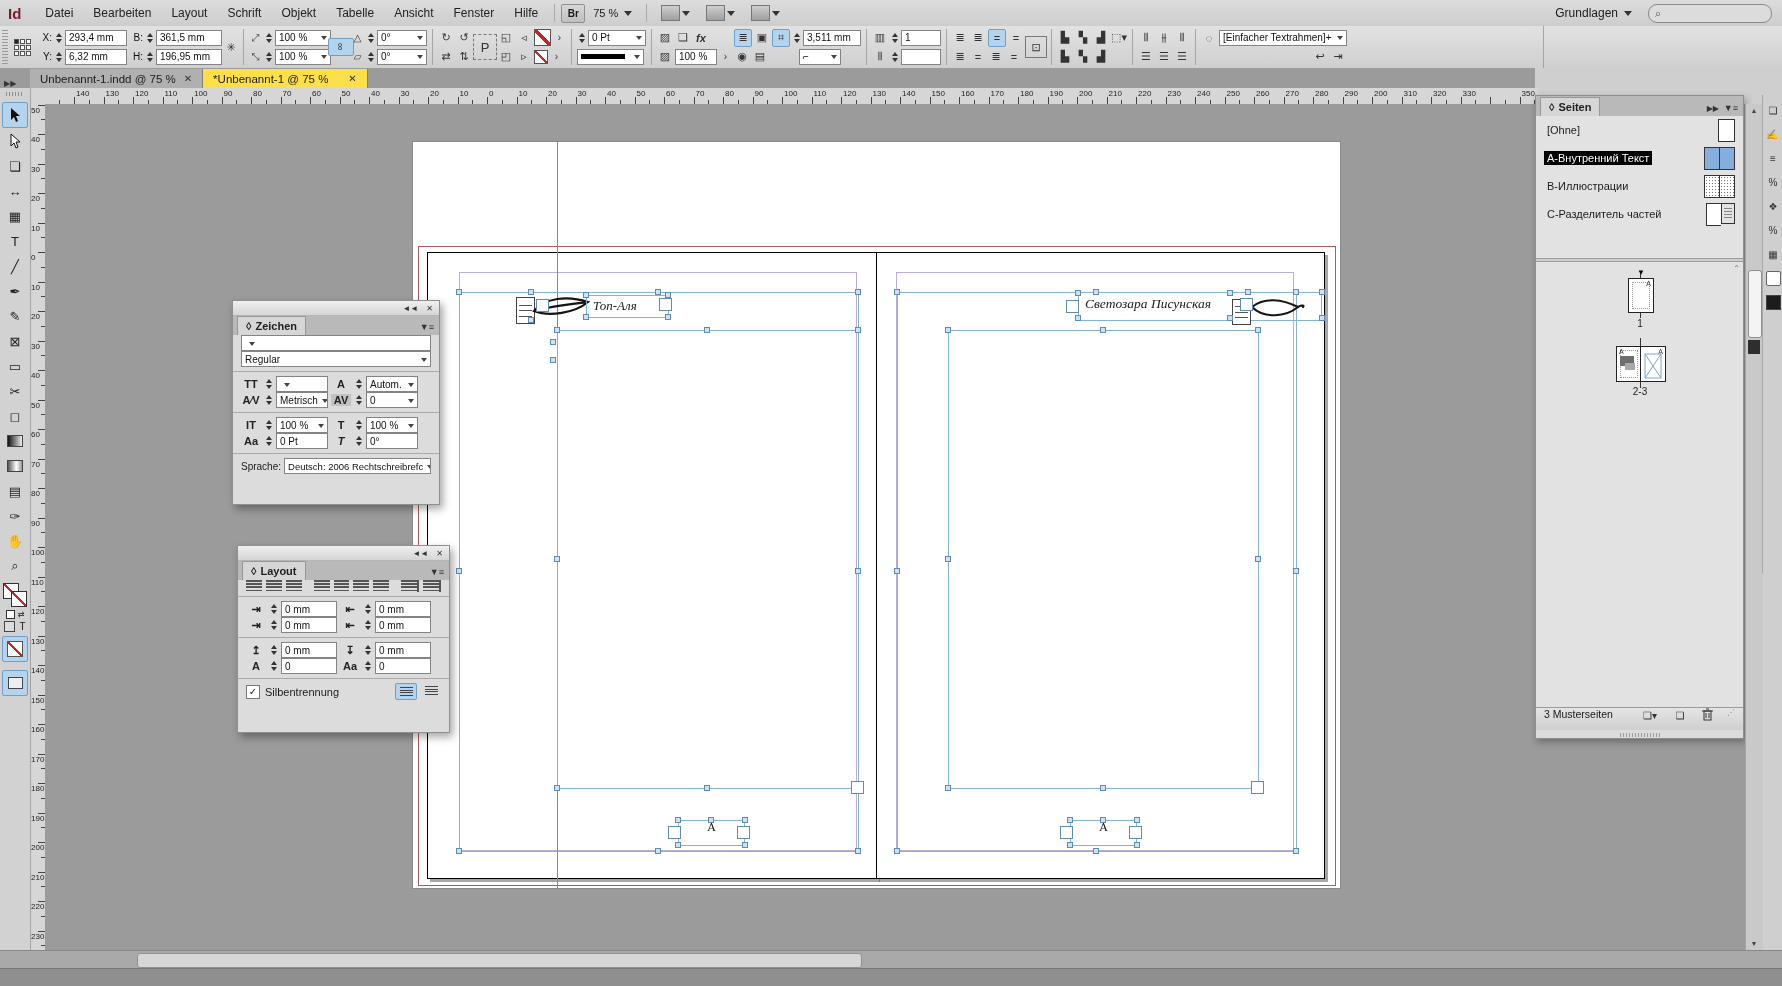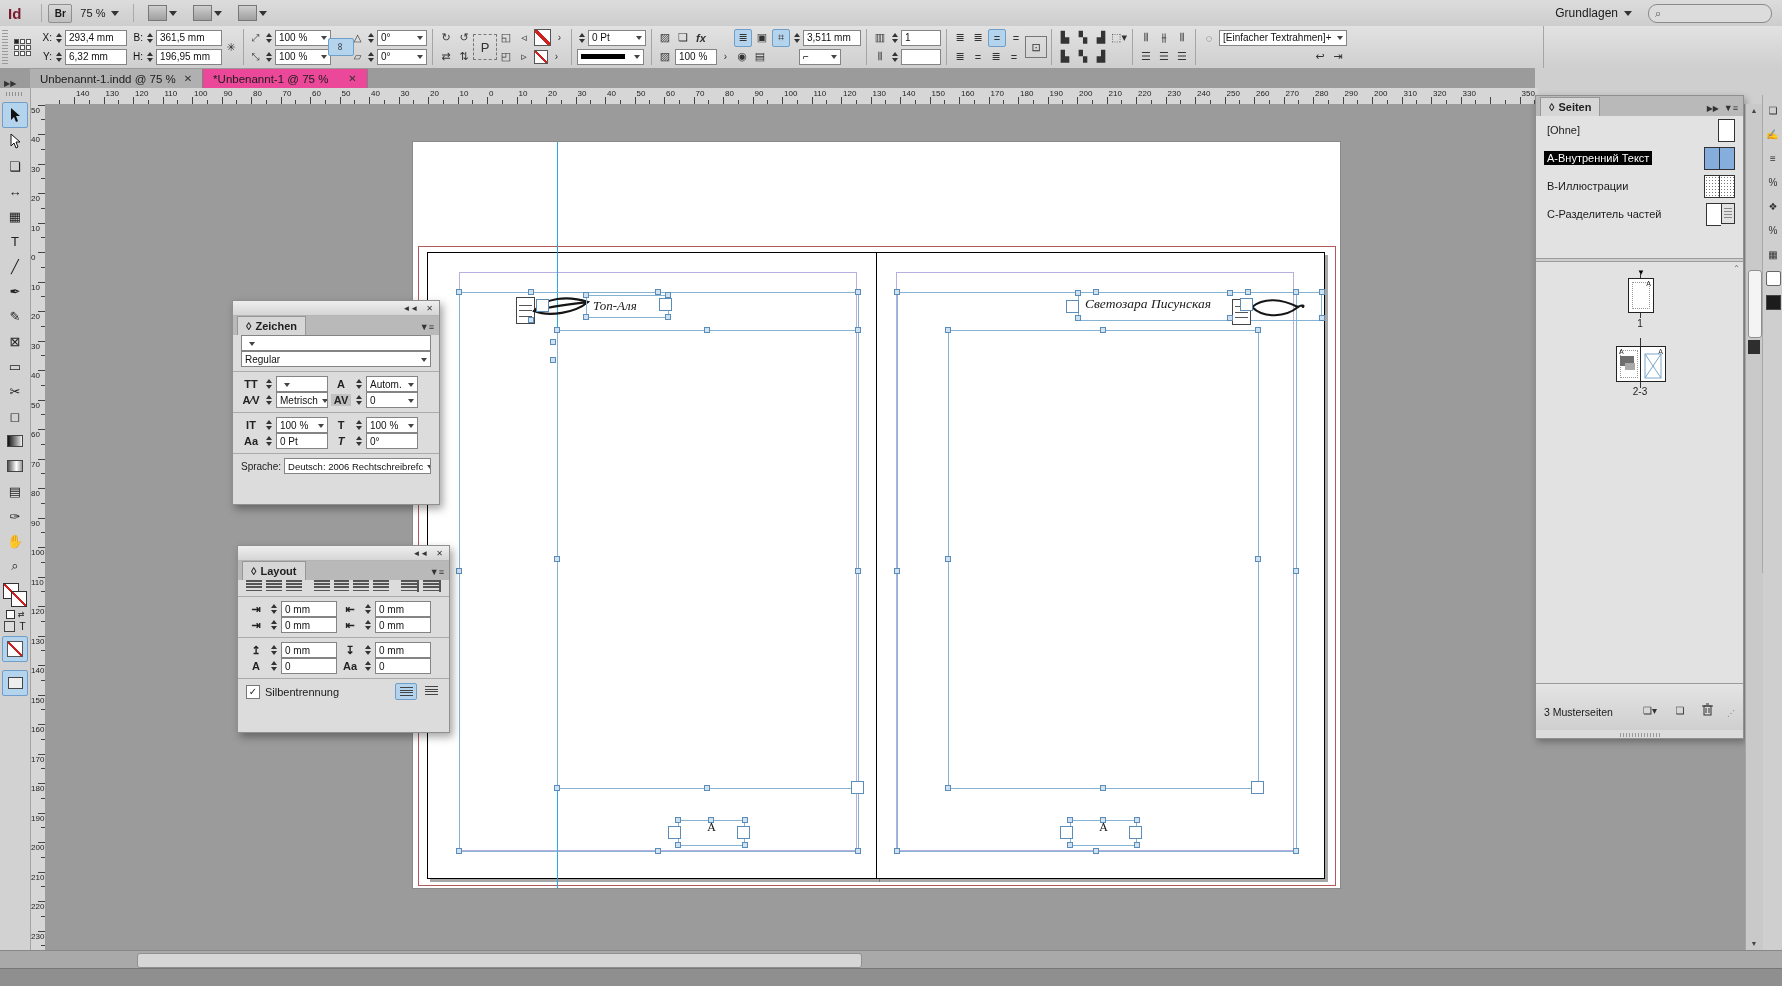--- a/index.html
+++ b/index.html
@@ -38,21 +38,21 @@
   .ic.sm{width:13px;font-size:10px;}
   .hl{background:#b4d4ee;border:1px solid #6f9fc8;border-radius:2px;}
   .swatchS{width:15px;height:15px;border:1px solid #555;background:linear-gradient(45deg,transparent 43%,#c22 43% 57%,transparent 57%),#fff;}
   .swatchF{width:12px;height:12px;border:1px solid #555;background:linear-gradient(45deg,transparent 43%,#c22 43% 57%,transparent 57%),#fff;}
   .blackline{width:44px;height:5px;background:#000;}
   
   .tabbar{left:0;top:68px;width:1535px;height:20px;background:#9b9b9b;display:flex;align-items:flex-end;}
   .tabbar-right{left:1535px;top:68px;width:247px;height:20px;background:#cfcfcf;}
   .chev{width:26px;font-size:8px;color:#333;padding-left:4px;}
   .doctab{height:19px;display:flex;align-items:center;gap:8px;padding:0 10px;font-size:11.5px;color:#1c1c1c;border-right:1px solid #808080;background:#b0b0b0;}
-  .doctab.active{background:#ec4899;gap:20px;}
+  .doctab.active{background:#fde047;gap:20px;}
   .tabx{font-size:10px;color:#333;}
   
   .rcorner{left:30px;top:88px;width:15px;height:16px;background:#d6d6d6;border-right:1px solid #999;border-bottom:1px solid #999;}
   .hruler{left:45px;top:88px;width:1493px;height:16px;background:#d6d6d6;border-bottom:1px solid #8d8d8d;overflow:hidden;}
   .vruler{left:30px;top:104px;width:15px;height:846px;background:#d6d6d6;border-right:1px solid #8d8d8d;overflow:hidden;}
   .htick{position:absolute;bottom:0;width:1px;background:#444;}
   .hlabel{position:absolute;top:1px;font-size:8px;color:#222;}
   .vtick{position:absolute;right:0;height:1px;background:#444;}
   .vlabel{position:absolute;left:1px;font-size:8px;color:#222;}
   
@@ -101,38 +101,49 @@
   .thumb2{display:flex;}
   .thumb2 div{width:14px;height:21px;border:1px solid #333;background:#fff;}
   .thumb2 div:first-child{border-right:none;}
   .blueth{background:#85aedd !important;}
   .dotth{background-image:radial-gradient(#777 .5px,transparent .6px) !important;background-size:3px 3px !important;}
   .lineth{background:repeating-linear-gradient(#888 0 1px,transparent 1px 3px) content-box !important;padding:4px 2px;box-sizing:border-box;}
   .pglabel{font-size:10px;text-align:center;color:#1c1c1c;}
   .pagethumb{background:#fff;border:1px solid #222;position:absolute;}
   .dotmargin{position:absolute;inset:3px;border:1px dotted #999;}
   .thA{position:absolute;top:1px;right:2px;font-size:7px;color:#333;}
-  .sbot{position:absolute;left:0;right:0;height:22px;border-top:1px solid #9a9a9a;background:linear-gradient(#e4e4e4,#cfcfcf);display:flex;align-items:flex-end;padding:12px 8px;gap:14px;}
+  .sbot{position:absolute;left:0;right:0;height:22px;border-top:1px solid #9a9a9a;background:linear-gradient(#e4e4e4,#cfcfcf);display:flex;align-items:flex-start;padding:0 8px;gap:14px;}
   
   .dock{left:1762px;top:95px;width:20px;height:470px;background:#cfcfcf;border-left:1px solid #a8a8a8;display:flex;flex-direction:column;align-items:center;gap:9px;padding-top:8px;}
   .dockic{width:16px;height:15px;display:flex;align-items:center;justify-content:center;font-size:10px;color:#333;}
   .vscroll{left:1745px;top:104px;width:17px;height:846px;background:#c9c9c9;border-left:1px solid #a5a5a5;}
   .sarrow{position:absolute;left:3px;width:10px;text-align:center;font-size:7px;color:#444;}
   .vthumb{position:absolute;left:2px;width:12px;background:#f4f4f4;border:1px solid #8f8f8f;border-radius:3px;}
   .hscrollbar{left:0;top:950px;width:1782px;height:18px;background:#a9a9a9;border-top:1px solid #888;}
   .hthumb{position:absolute;top:2px;height:13px;background:#d6d6d6;border:1px solid #8f8f8f;border-radius:3px;}
   .bottomstrip{left:0;top:968px;width:1782px;height:18px;background:#8f8f8f;border-top:1px solid #777;}
 </style>
 </head>
 <body>
 
 <div class="app">
 
   <div class="abs menubar">
     <span class="logo">Id</span>
+    <span id="menuitems" style="display:flex">
+        <span class="menuitem">Datei</span>
+        <span class="menuitem">Bearbeiten</span>
+        <span class="menuitem">Layout</span>
+        <span class="menuitem">Schrift</span>
+        <span class="menuitem">Objekt</span>
+        <span class="menuitem">Tabelle</span>
+        <span class="menuitem">Ansicht</span>
+        <span class="menuitem">Fenster</span>
+        <span class="menuitem">Hilfe</span>
+      </span>
     <span class="vsep"></span>
     <span class="brbtn">Br</span>
     <span class="zoomsel">
       <span>75 %</span>
       <span class="caret"></span>
     </span>
     <span class="vsep"></span>
     <span class="viewbtn">
         <span class="viewglyph"></span>
         <span class="caret"></span>

